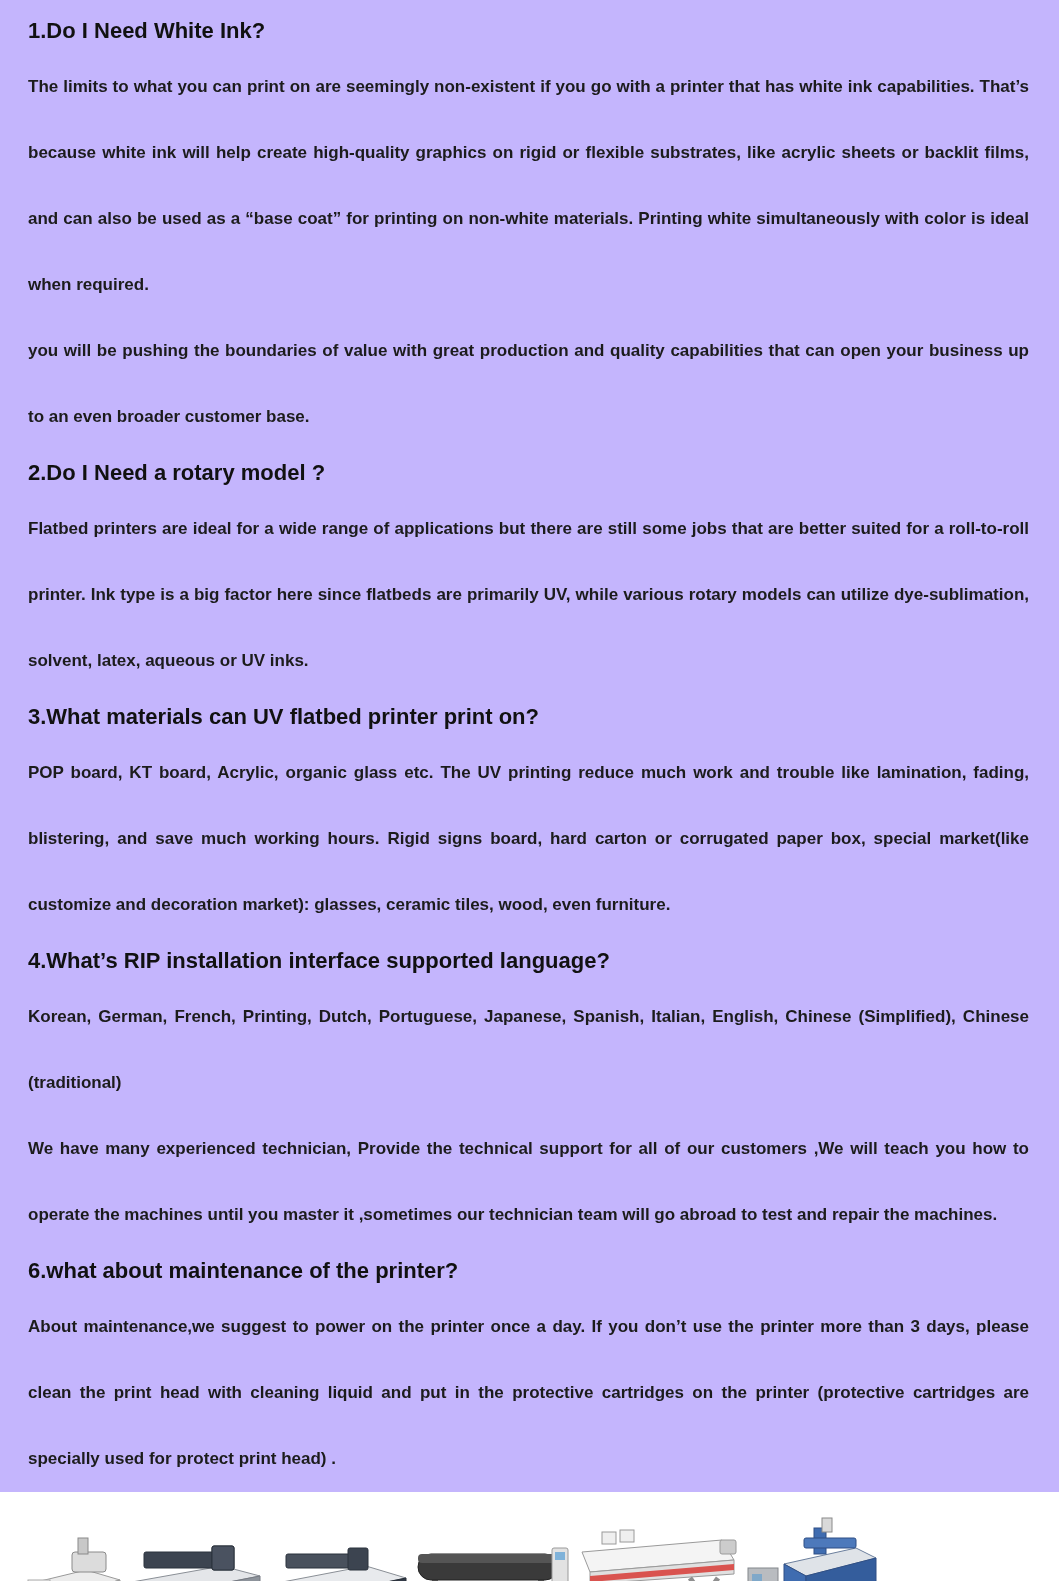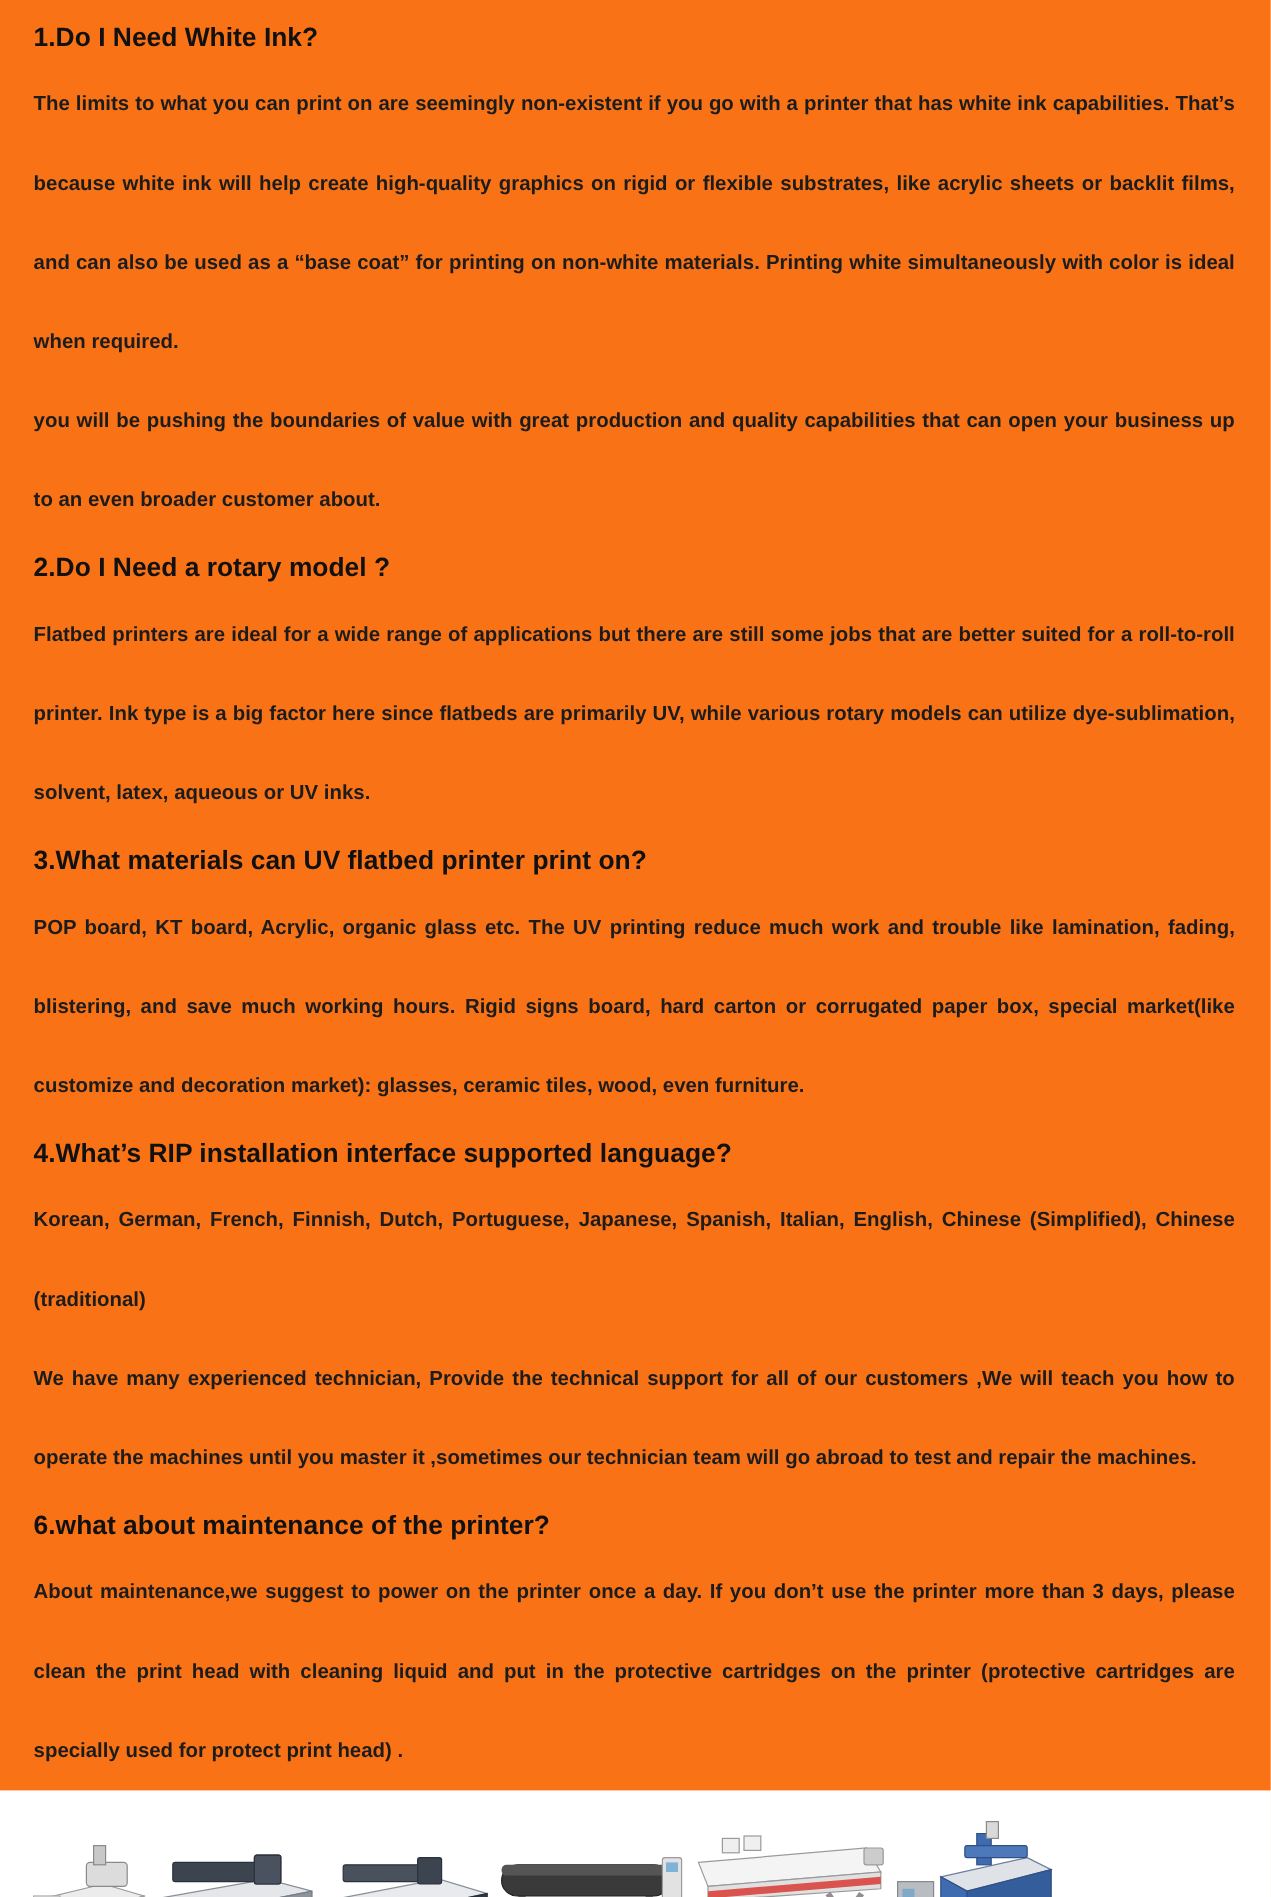--- a/index.html
+++ b/index.html
@@ -6,21 +6,21 @@
     margin: 0;
     padding: 0;
     background: #ffffff;
     color: #1a1a1a;
     font-family: "Liberation Sans", sans-serif;
   }
   .page {
     width: 1059px;
     box-sizing: border-box;
     padding: 8px 30px 0 28px;
-    background: #f97316;
+    background: #c4b5fd;
   }
   .faq-heading {
     font-size: 22px;
     font-weight: bold;
     line-height: 46px;
     margin: 0;
     color: #111111;
   }
   .faq-paragraph {
     font-size: 17px;
@@ -56,36 +56,36 @@
   }
 </style>
 </head>
 <body>
 
 <div class="page">
 
   <section>
     <h2 class="faq-heading">1.Do I Need White Ink?</h2>
     <p class="faq-paragraph">The limits to what you can print on are seemingly non-existent if you go with a printer that has white ink capabilities. That’s because white ink will help create high-quality graphics on rigid or flexible substrates, like acrylic sheets or backlit films, and can also be used as a “base coat” for printing on non-white materials. Printing white simultaneously with color is ideal when required.</p>
-    <p class="faq-paragraph">you will be pushing the boundaries of value with great production and quality capabilities that can open your business up to an even broader customer about.</p>
+    <p class="faq-paragraph">you will be pushing the boundaries of value with great production and quality capabilities that can open your business up to an even broader customer base.</p>
   </section>
 
   <section>
     <h2 class="faq-heading">2.Do I Need a rotary model ?</h2>
     <p class="faq-paragraph">Flatbed printers are ideal for a wide range of applications but there are still some jobs that are better suited for a roll-to-roll printer. Ink type is a big factor here since flatbeds are primarily UV, while various rotary models can utilize dye-sublimation, solvent, latex, aqueous or UV inks.</p>
   </section>
 
   <section>
     <h2 class="faq-heading">3.What materials can UV flatbed printer print on?</h2>
     <p class="faq-paragraph">POP board, KT board, Acrylic, organic glass etc. The UV printing reduce much work and trouble like lamination, fading, blistering, and save much working hours. Rigid signs board, hard carton or corrugated paper box, special market(like customize and decoration market): glasses, ceramic tiles, wood, even furniture.</p>
   </section>
 
   <section>
     <h2 class="faq-heading">4.What’s RIP installation interface supported language?</h2>
-    <p class="faq-paragraph">Korean, German, French, Finnish, Dutch, Portuguese, Japanese, Spanish, Italian, English, Chinese (Simplified), Chinese (traditional)</p>
+    <p class="faq-paragraph">Korean, German, French, Printing, Dutch, Portuguese, Japanese, Spanish, Italian, English, Chinese (Simplified), Chinese (traditional)</p>
   </section>
 
   <section>
     <p class="faq-paragraph">We have many experienced technician, Provide the technical support for all of our customers ,We will teach you how to operate the machines until you master it ,sometimes our technician team will go abroad to test and repair the machines.</p>
   </section>
 
   <section>
     <h2 class="faq-heading">6.what about maintenance of the printer?</h2>
     <p class="faq-paragraph">About maintenance,we suggest to power on the printer once a day. If you don’t use the printer more than 3 days, please clean the print head with cleaning liquid and put in the protective cartridges on the printer (protective cartridges are specially used for protect print head) .</p>
   </section>

